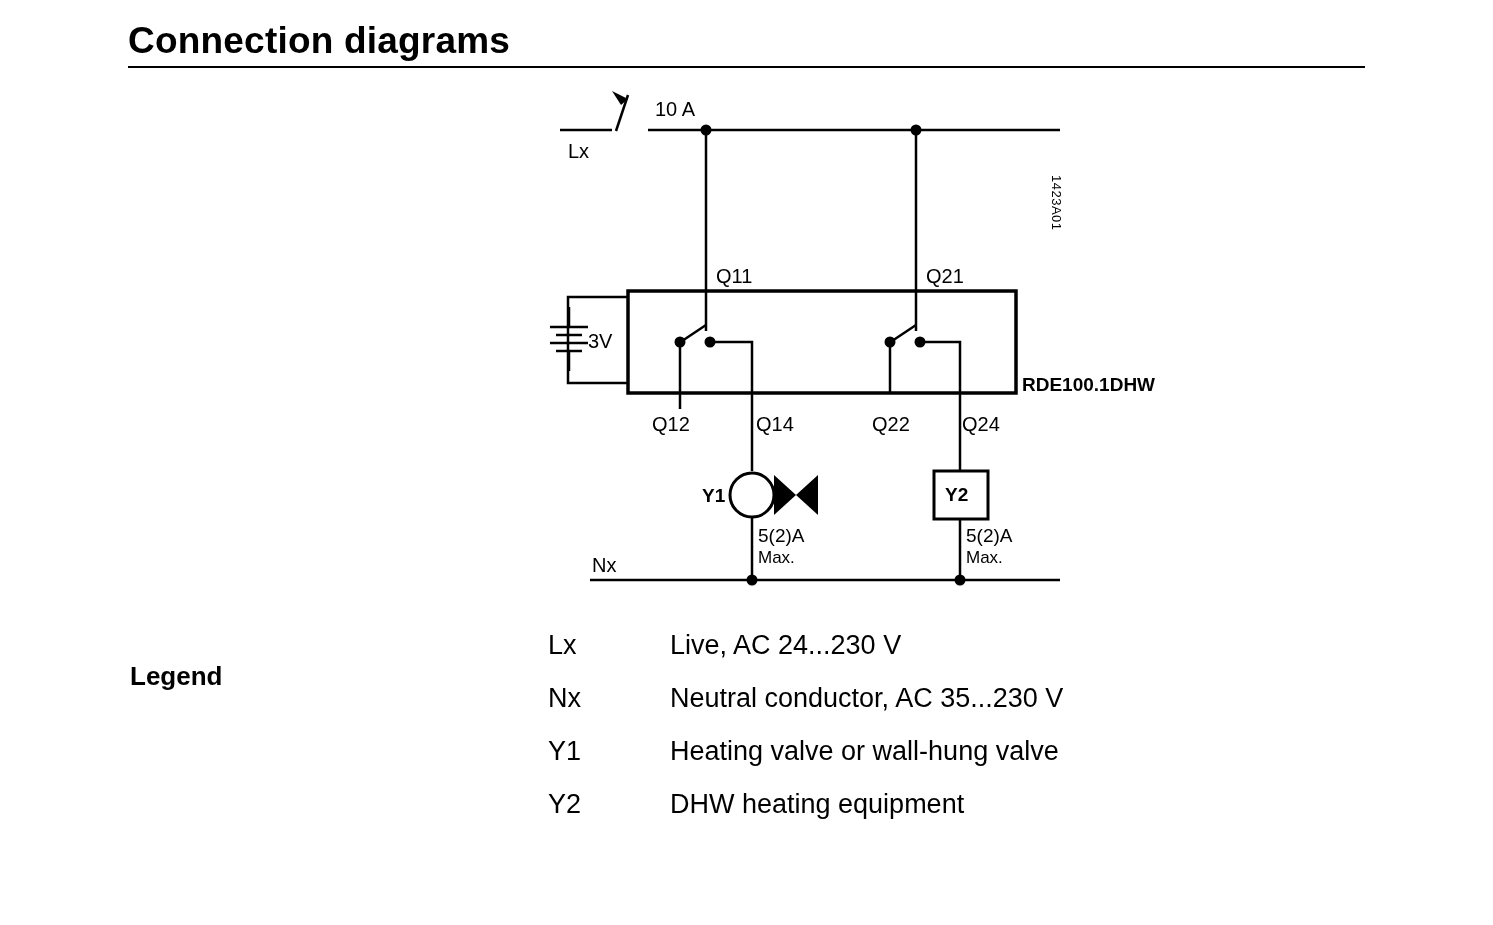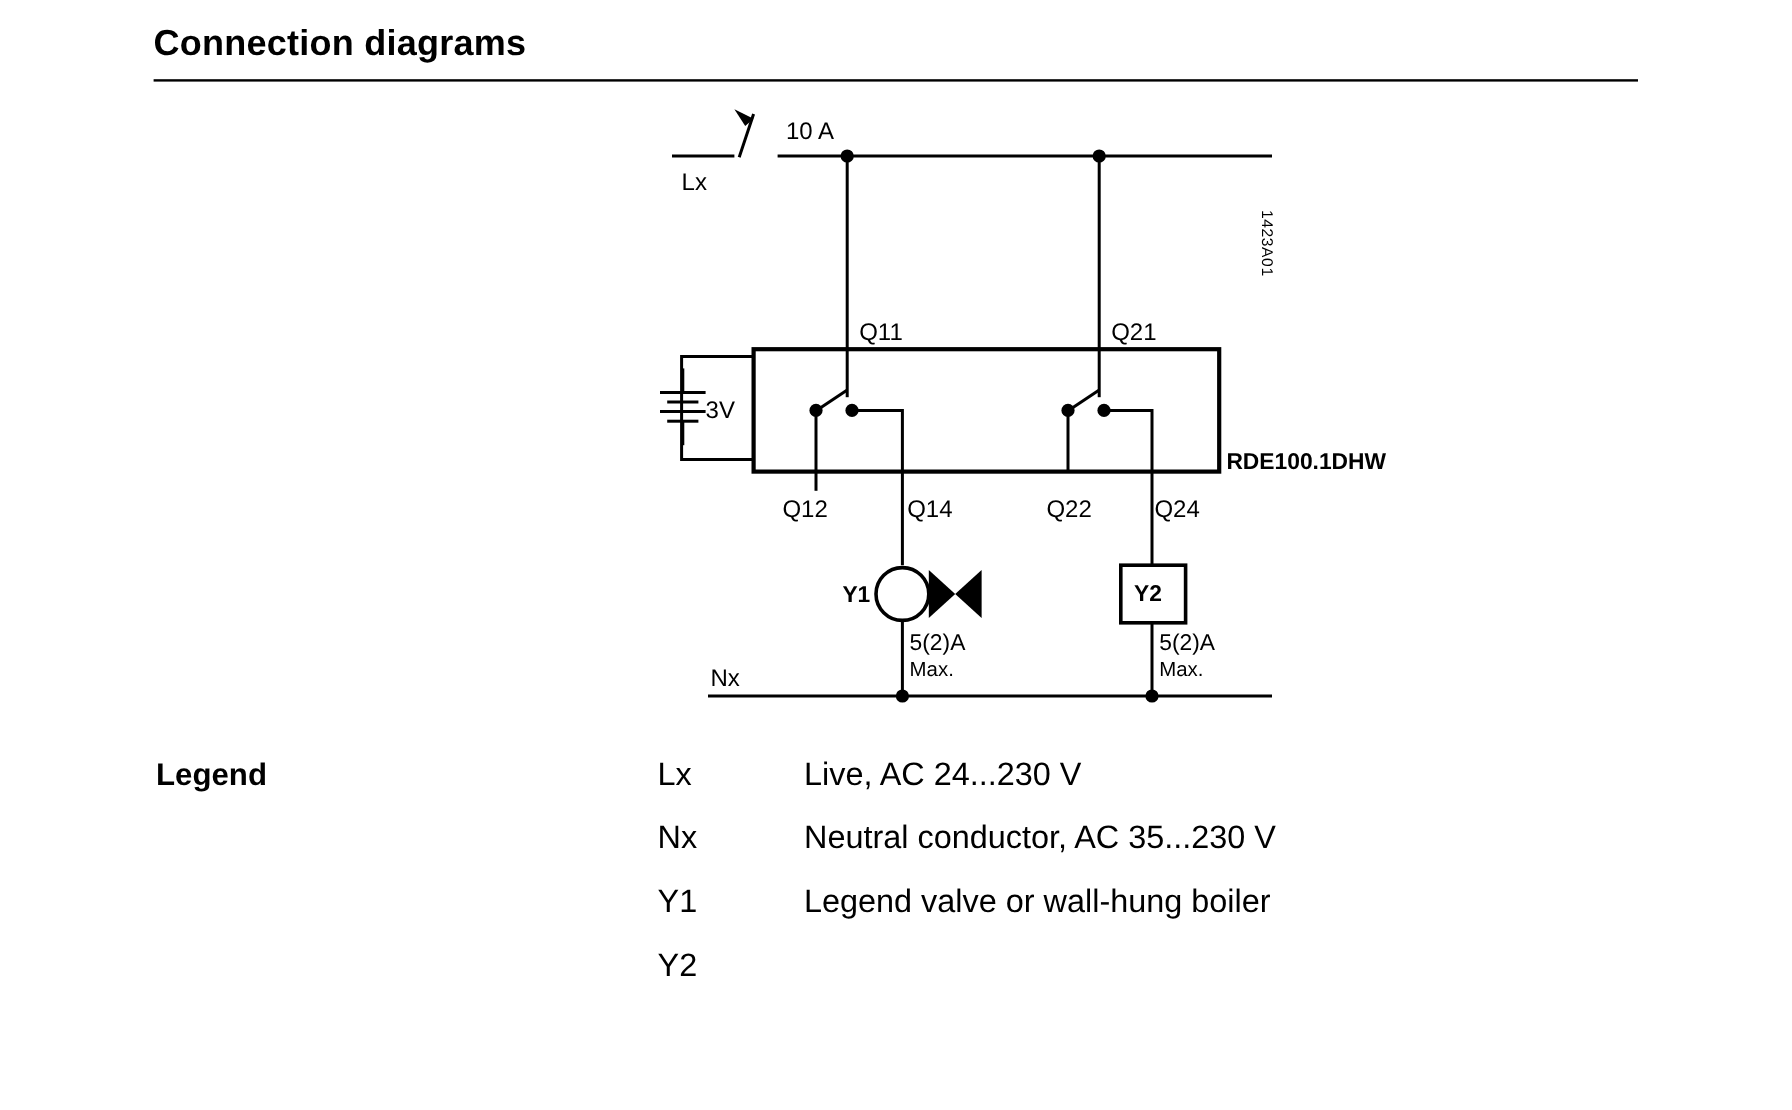--- a/index.html
+++ b/index.html
@@ -12,21 +12,21 @@
     height: 925px;
     position: relative;
     font-family: "Liberation Sans", sans-serif;
     color: #000000;
     overflow: hidden;
   }
   .page-title {
     position: absolute;
     left: 128px;
     top: 20px;
-    font-size: 30px;
+    font-size: 37px;
     font-weight: bold;
     letter-spacing: 0.2px;
   }
   .title-rule {
     position: absolute;
     left: 128px;
     top: 66px;
     width: 1237px;
     height: 2px;
     background: #000000;
@@ -34,21 +34,21 @@
   .diagram-area {
     position: absolute;
     left: 0;
     top: 75px;
     width: 1252px;
     height: 530px;
   }
   .legend-title {
     position: absolute;
     left: 130px;
-    top: 630px;
+    top: 661px;
     font-size: 26px;
     font-weight: bold;
   }
   .legend-list {
     position: absolute;
     left: 548px;
     top: 630px;
     width: 900px;
   }
   .legend-row {
@@ -157,18 +157,19 @@
   <div class="legend-row">
     <div class="legend-key">Lx</div>
     <div class="legend-desc">Live, AC 24...230 V</div>
   </div>
   <div class="legend-row">
     <div class="legend-key">Nx</div>
     <div class="legend-desc">Neutral conductor, AC 35...230 V</div>
   </div>
   <div class="legend-row">
     <div class="legend-key">Y1</div>
-    <div class="legend-desc">Legend valve or wall-hung boiler</div>
+    <div class="legend-desc">Heating valve or wall-hung valve</div>
   </div>
   <div class="legend-row">
     <div class="legend-key">Y2</div>
+    <div class="legend-desc">DHW heating equipment</div>
   </div>
 </div>
 
 </body></html>

